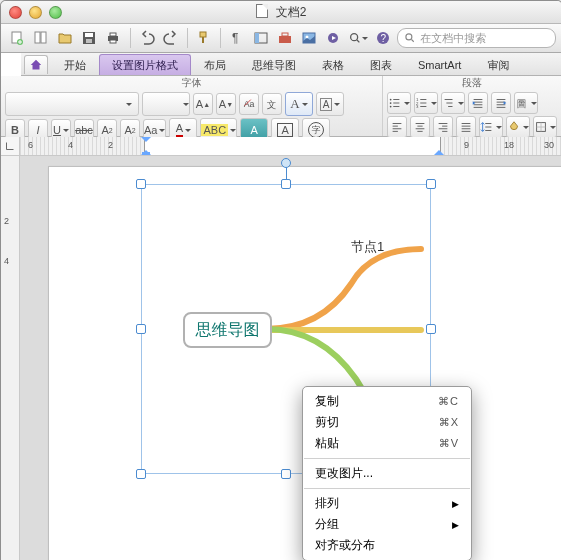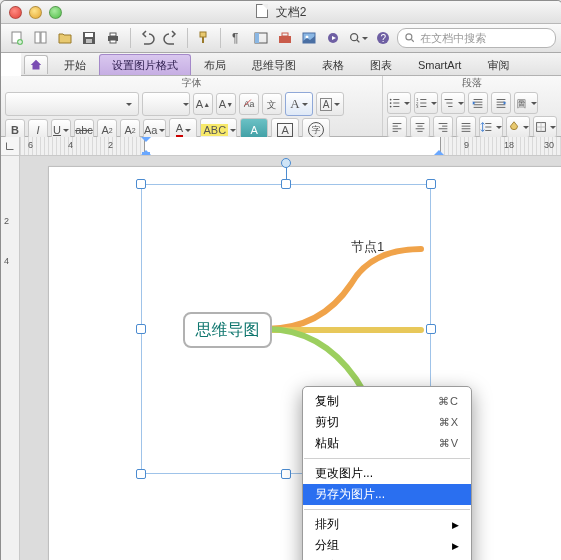--- a/index.html
+++ b/index.html
@@ -446,23 +446,20 @@
           <span class="sc">⌘X</span>
         </div>
       <div class="ctxitem">
           <span>粘贴</span>
           <span class="sc">⌘V</span>
         </div>
       <div class="ctxsep"></div>
       <div class="ctxitem">
           <span>更改图片...</span>
         </div>
-      <div class="ctxitem selected">
-          <span>另存为图片...</span>
-        </div>
       <div class="ctxsep"></div>
       <div class="ctxitem">
           <span>排列</span>
           <span class="arrow">▶</span>
         </div>
       <div class="ctxitem">
           <span>分组</span>
           <span class="arrow">▶</span>
         </div>
       <div class="ctxitem">

